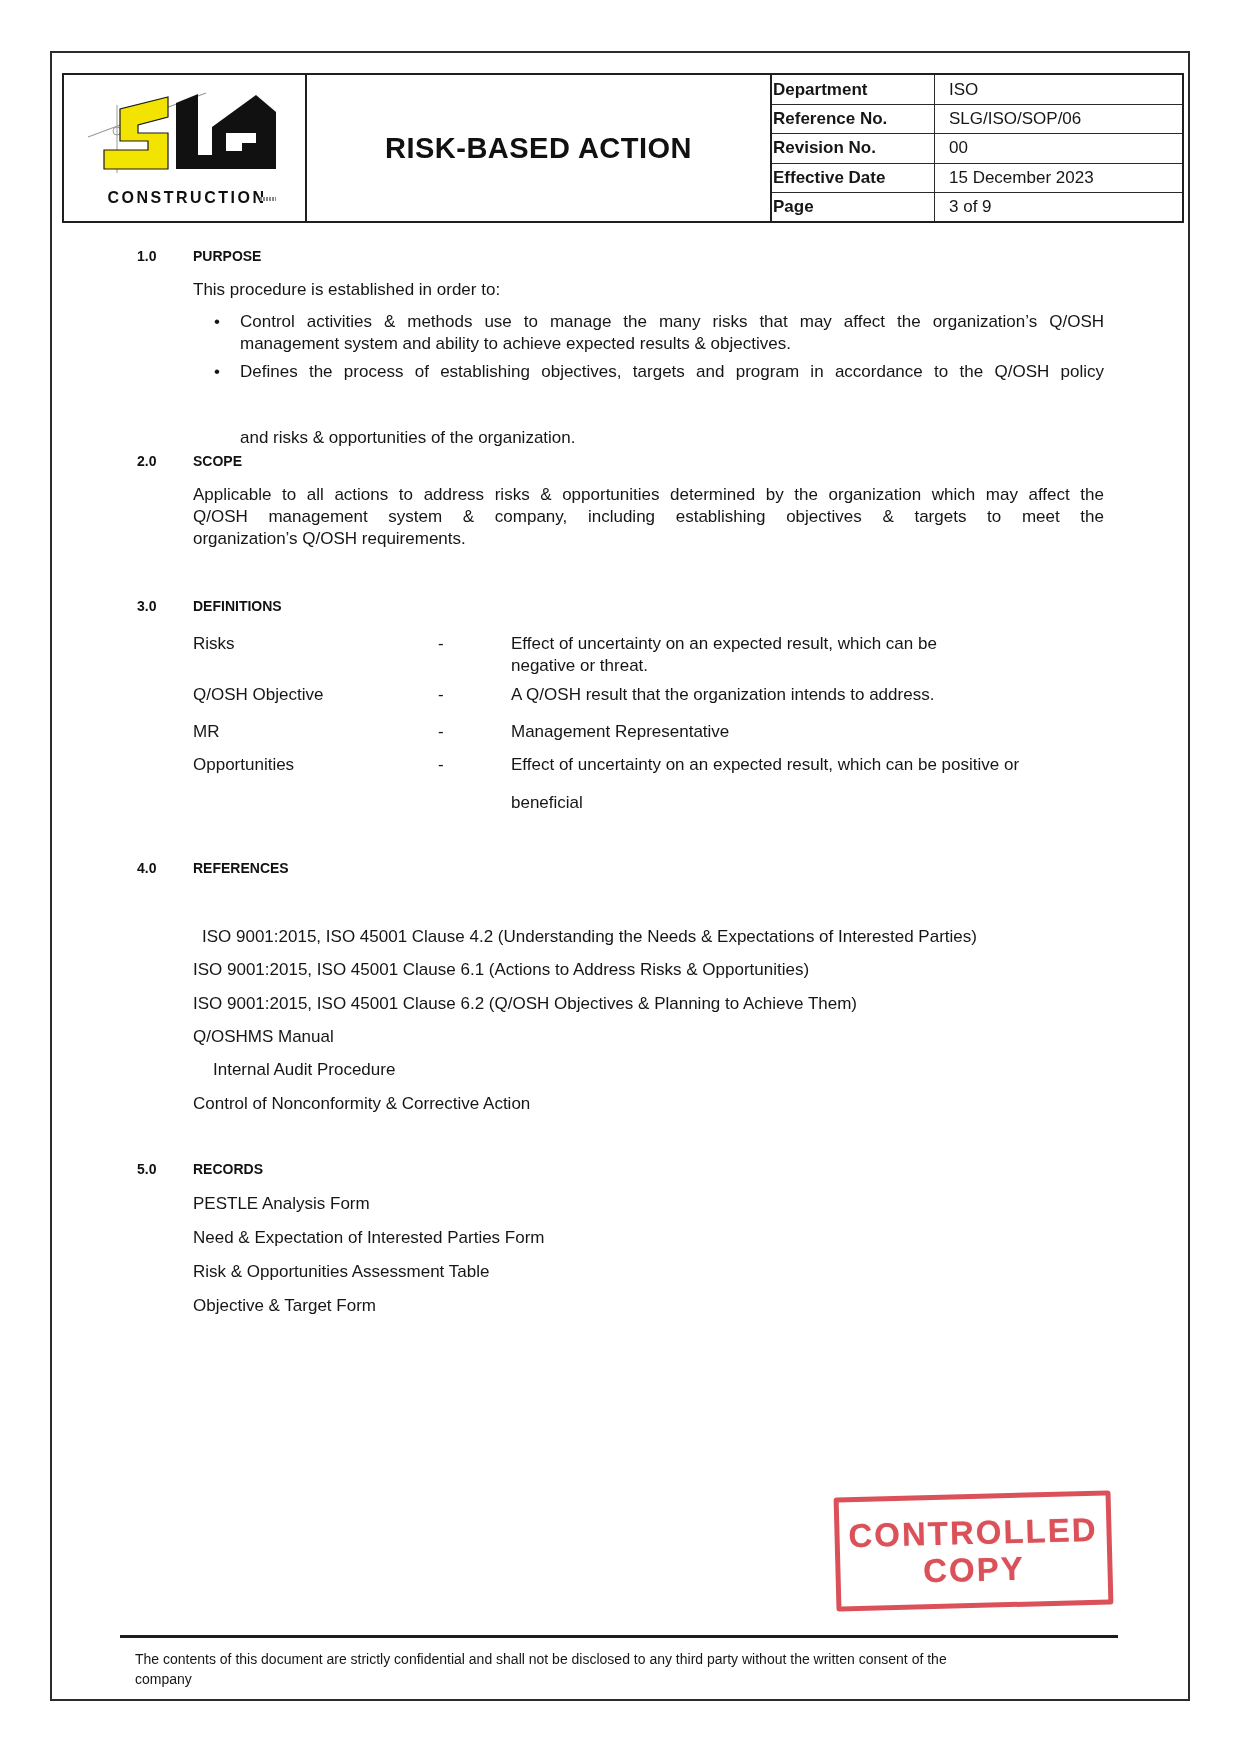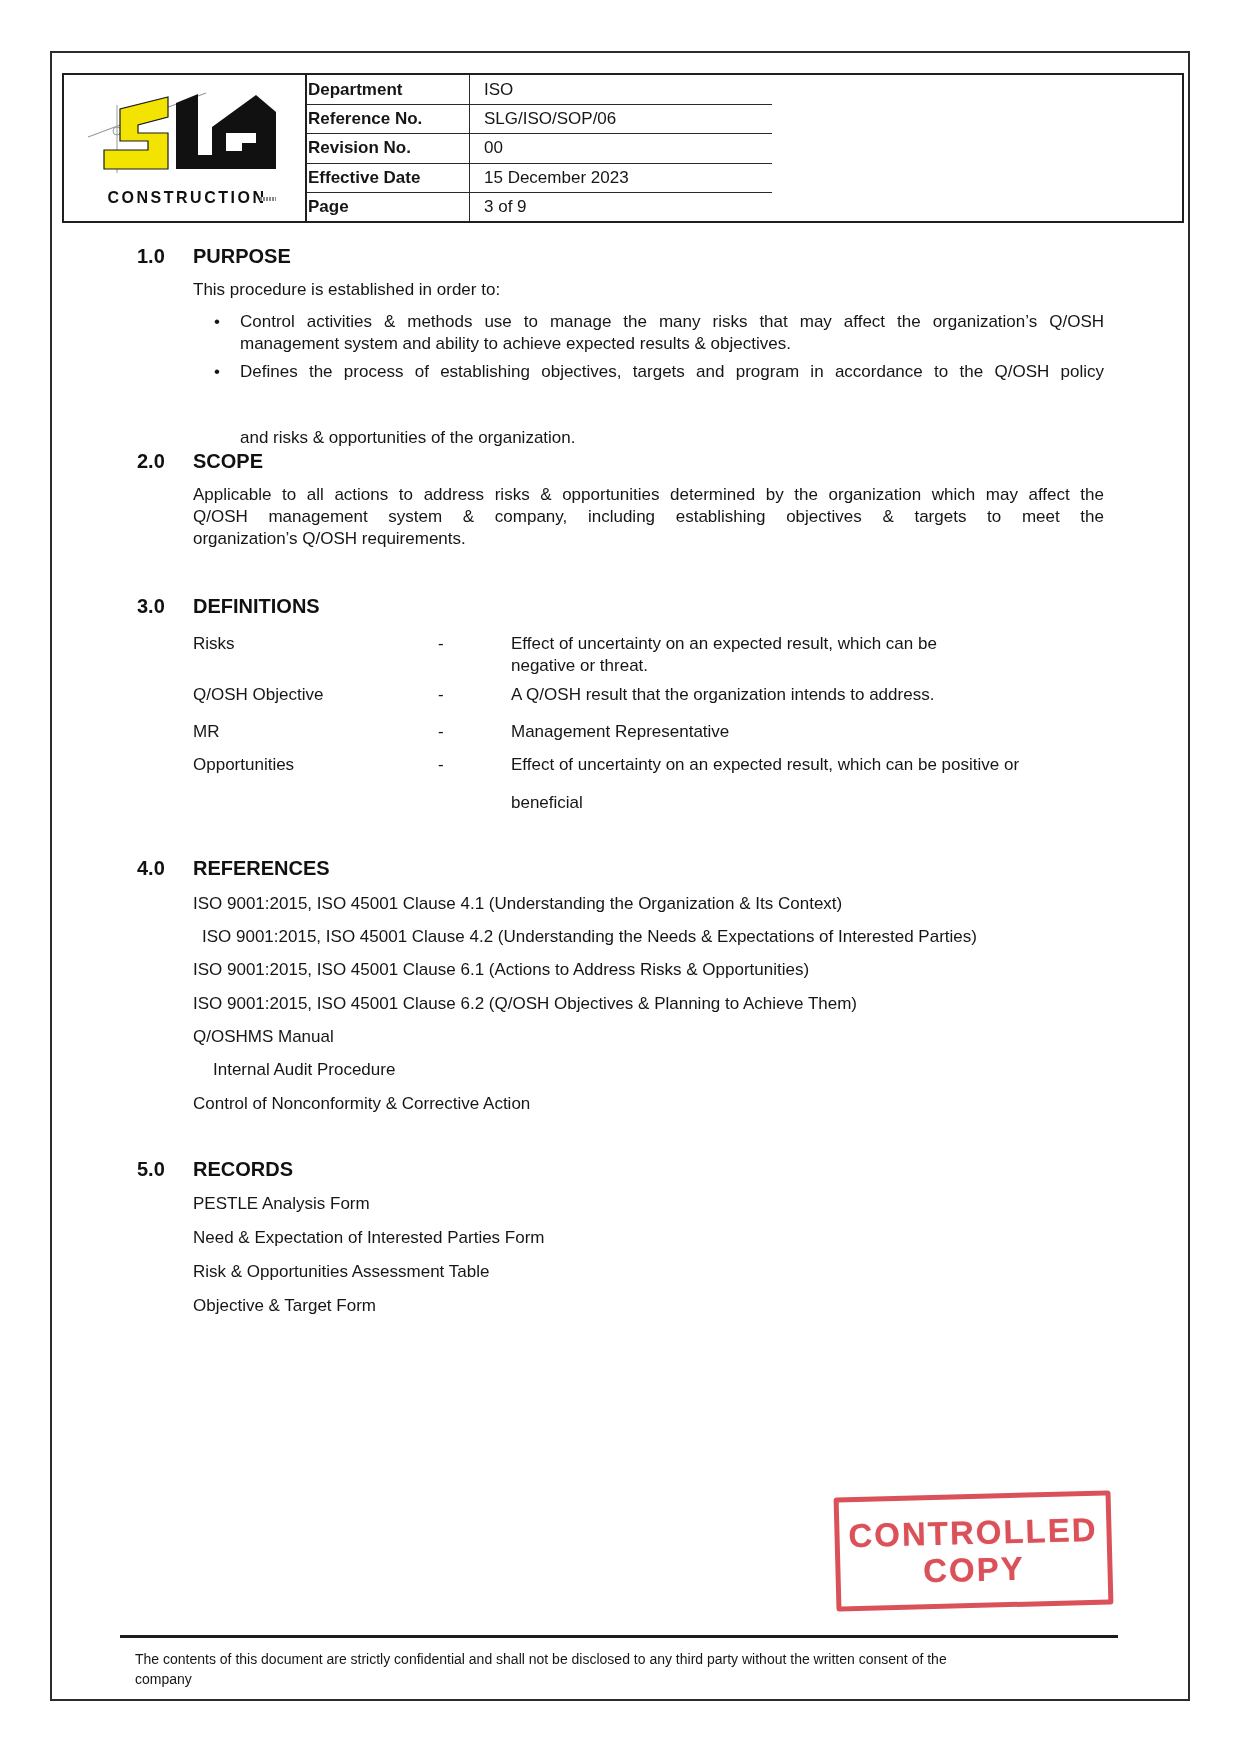--- a/index.html
+++ b/index.html
@@ -23,21 +23,21 @@
   .info-value{display:flex;align-items:center;padding-left:14px;font-size:17px;}
   
   .logo-wrap{position:absolute;left:20px;top:10px;width:205px;height:130px;}
   .logo-sub{position:absolute;left:8px;top:104px;width:190px;text-align:center;
         font-weight:900;font-size:16px;letter-spacing:2.5px;color:#101010;
         transform:scaleY(1.08);white-space:nowrap;}
   .logo-fineprint{position:absolute;left:176px;top:112px;width:16px;height:4px;
         background:repeating-linear-gradient(90deg,#888 0 2px,#fff 2px 3px);}
   
   .t{position:absolute;font-size:17px;line-height:21px;white-space:nowrap;color:#161616;}
-  .h{position:absolute;font-size:20px;line-height:21px;font-weight:bold;white-space:nowrap;color:#111;}
+  .h{position:absolute;font-size:14px;line-height:21px;font-weight:bold;white-space:nowrap;color:#111;}
   .just{white-space:normal;text-align:justify;text-align-last:justify;overflow:hidden;height:21px;}
   
   .stamp{position:absolute;left:835px;top:1494px;width:277px;height:114px;box-sizing:border-box;
         border:5px solid #d8434b;border-radius:3px;transform:rotate(-1.5deg);
         display:flex;flex-direction:column;align-items:center;justify-content:center;
         color:#d8434b;opacity:.92;}
   .stamp-line{font-weight:800;font-size:33px;line-height:37px;letter-spacing:2px;
         text-shadow:0 0 1px rgba(216,67,75,.55);}
   
   .footer-rule{position:absolute;left:120px;top:1635px;width:998px;height:3px;background:#1c1c1c;}
@@ -65,20 +65,23 @@
 
           <path d="M128 42 L172 10 L192 27 L192 84 L128 84 Z" fill="#111"></path>
           <rect x="142" y="48" width="30" height="18" fill="#ffffff"></rect>
           <rect x="158" y="58" width="34" height="11" fill="#111"></rect>
         </svg>
         <div class="logo-sub">CONSTRUCTION</div>
         <div class="logo-fineprint"></div>
       </div>
     </div>
 
+    <div class="cell title-cell">
+      <div class="doc-title">RISK-BASED ACTION</div>
+    </div>
 
     <div class="cell info-cell">
       <div class="info-row">
         <div class="info-label">Department</div>
         <div class="info-value">ISO</div>
       </div>
       <div class="info-row">
         <div class="info-label">Reference No.</div>
         <div class="info-value">SLG/ISO/SOP/06</div>
       </div>
@@ -131,21 +134,20 @@
   <div class="t" style="left:438px;top:721px;">-</div>
   <div class="t" style="left:511px;top:721px;">Management Representative</div>
 
   <div class="t" style="left:193px;top:754px;">Opportunities</div>
   <div class="t" style="left:438px;top:754px;">-</div>
   <div class="t" style="left:511px;top:754px;">Effect of uncertainty on an expected result, which can be positive or</div>
   <div class="t" style="left:511px;top:792px;">beneficial</div>
 
   <div class="h" style="left:137px;top:858px;">4.0</div>
   <div class="h" style="left:193px;top:858px;">REFERENCES</div>
-  <div class="t" style="left:193px;top:893px;">ISO 9001:2015, ISO 45001 Clause 4.1 (Understanding the Organization &amp; Its Context)</div>
   <div class="t" style="left:202px;top:926px;">ISO 9001:2015, ISO 45001 Clause 4.2 (Understanding the Needs &amp; Expectations of Interested Parties)</div>
   <div class="t" style="left:193px;top:959px;">ISO 9001:2015, ISO 45001 Clause 6.1 (Actions to Address Risks &amp; Opportunities)</div>
   <div class="t" style="left:193px;top:993px;">ISO 9001:2015, ISO 45001 Clause 6.2 (Q/OSH Objectives &amp; Planning to Achieve Them)</div>
   <div class="t" style="left:193px;top:1026px;">Q/OSHMS Manual</div>
   <div class="t" style="left:193px;top:1059px;margin-left:20px;">Internal Audit Procedure</div>
   <div class="t" style="left:193px;top:1093px;">Control of Nonconformity &amp; Corrective Action</div>
 
   <div class="h" style="left:137px;top:1159px;">5.0</div>
   <div class="h" style="left:193px;top:1159px;">RECORDS</div>
   <div class="t" style="left:193px;top:1193px;">PESTLE Analysis Form</div>

